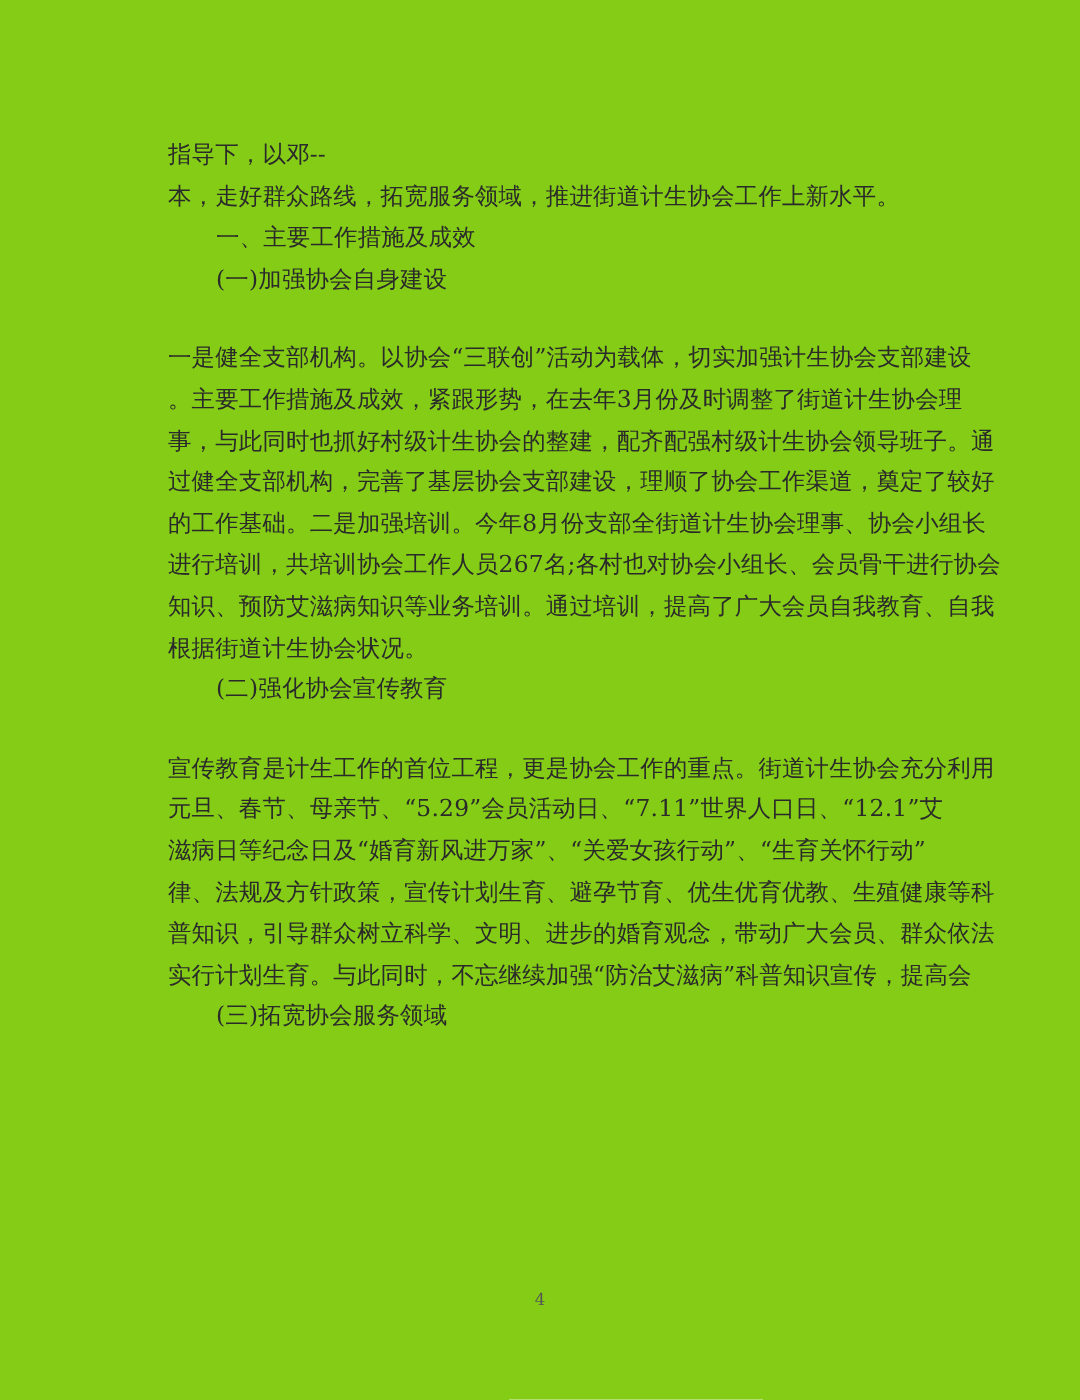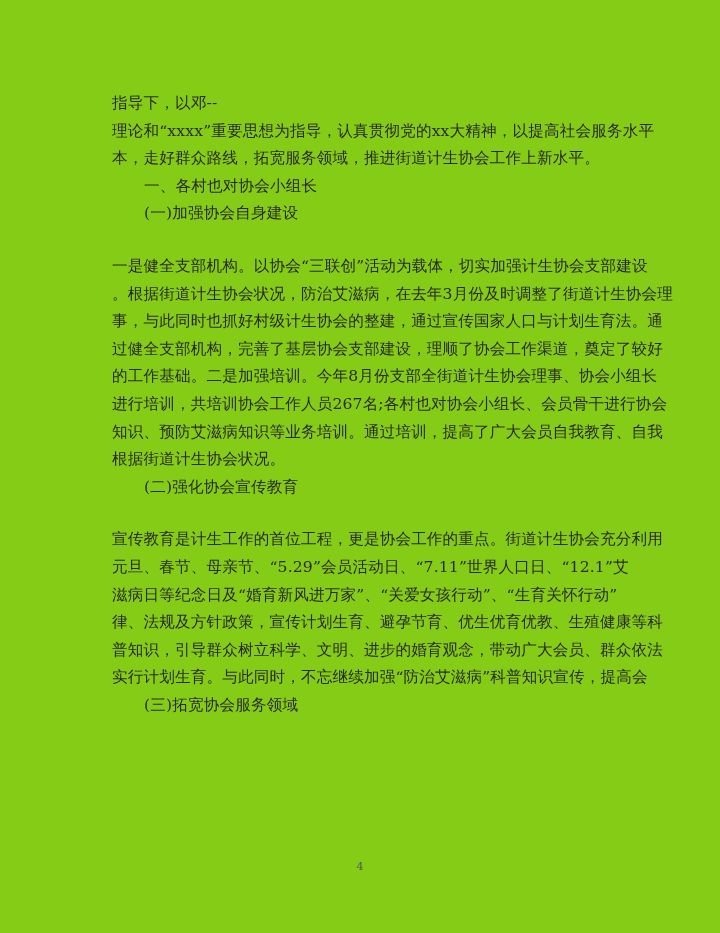--- a/index.html
+++ b/index.html
@@ -50,30 +50,29 @@
       font-size: 11px;
       color: #555;
     }
   </style>
 </head>
 <body>
 
 <div class="page">
   <div class="content">
     <div class="line">指导下，以邓--</div>
-    <div class="line">理论和“xxxx”重要思想为指导，认真贯彻党的xx大精神，以提高社会服务水平</div>
     <div class="line">本，走好群众路线，拓宽服务领域，推进街道计生协会工作上新水平。</div>
-    <div class="line indent">一、各村也对协会小组长</div>
+    <div class="line indent">一、主要工作措施及成效</div>
     <div class="line indent">(一)加强协会自身建设</div>
 
     <div class="gap"></div>
 
     <div class="line">一是健全支部机构。以协会“三联创”活动为载体，切实加强计生协会支部建设</div>
-    <div class="line">。根据街道计生协会状况，防治艾滋病，在去年3月份及时调整了街道计生协会理</div>
-    <div class="line">事，与此同时也抓好村级计生协会的整建，通过宣传国家人口与计划生育法。通</div>
+    <div class="line">。主要工作措施及成效，紧跟形势，在去年3月份及时调整了街道计生协会理</div>
+    <div class="line">事，与此同时也抓好村级计生协会的整建，配齐配强村级计生协会领导班子。通</div>
     <div class="line">过健全支部机构，完善了基层协会支部建设，理顺了协会工作渠道，奠定了较好</div>
     <div class="line">的工作基础。二是加强培训。今年8月份支部全街道计生协会理事、协会小组长</div>
     <div class="line">进行培训，共培训协会工作人员267名;各村也对协会小组长、会员骨干进行协会</div>
     <div class="line">知识、预防艾滋病知识等业务培训。通过培训，提高了广大会员自我教育、自我</div>
     <div class="line">根据街道计生协会状况。</div>
     <div class="line indent">(二)强化协会宣传教育</div>
 
     <div class="gap"></div>
 
     <div class="line">宣传教育是计生工作的首位工程，更是协会工作的重点。街道计生协会充分利用</div>

